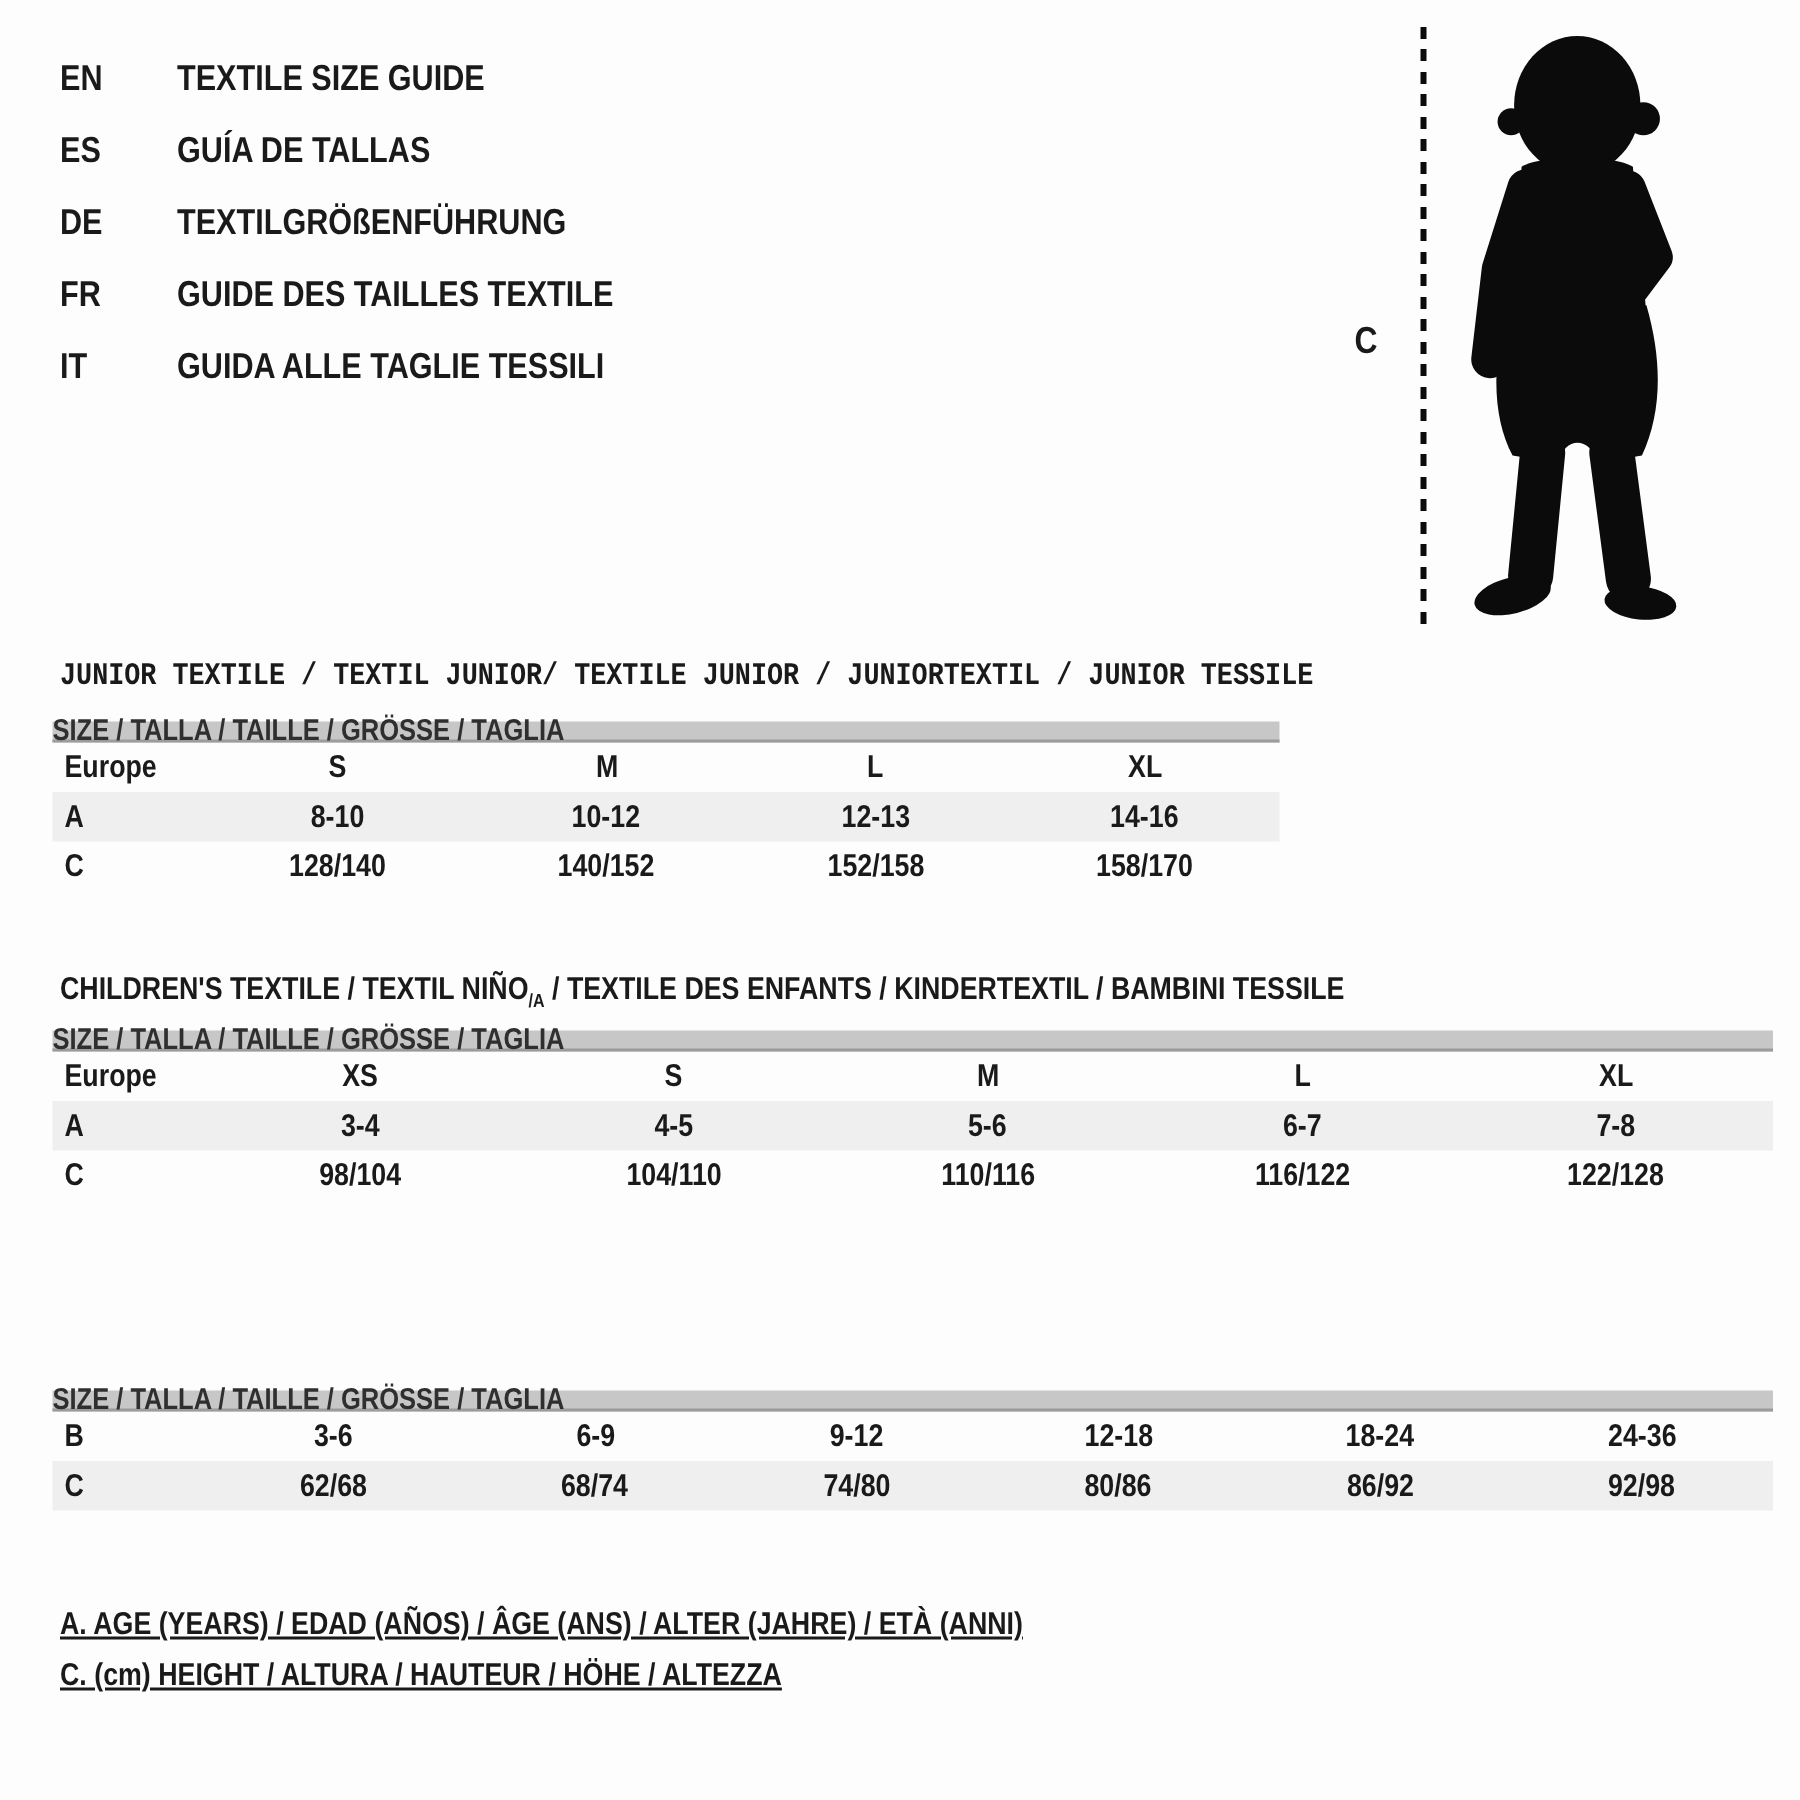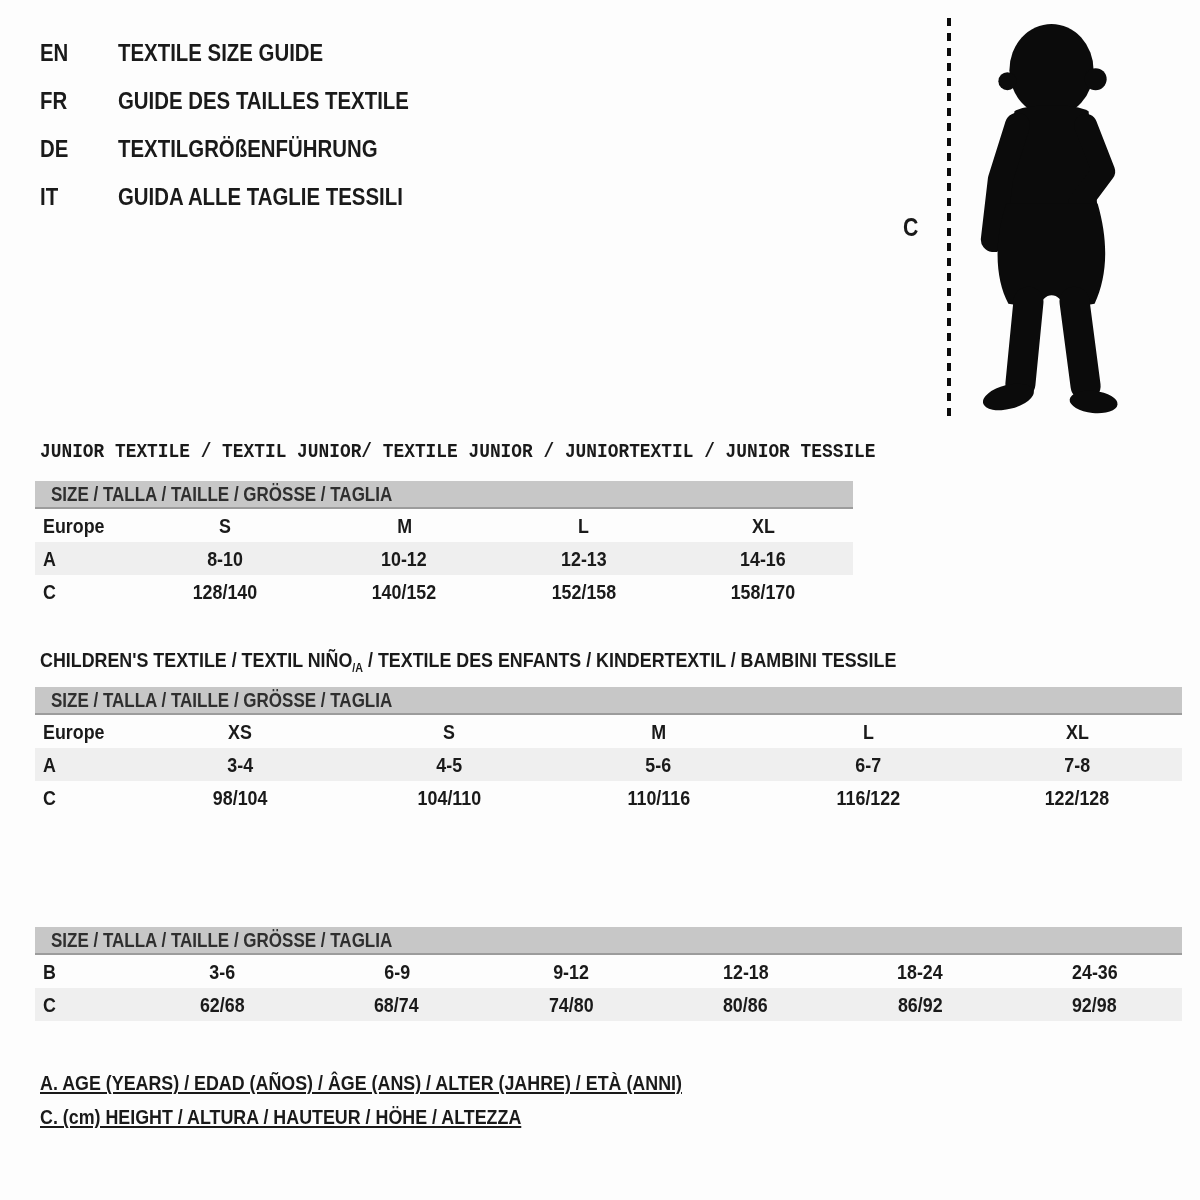--- a/index.html
+++ b/index.html
@@ -36,22 +36,22 @@
   .section-title{position:absolute;left:40px;font-size:21px;line-height:31px;}
   .size-table{position:absolute;left:35px;}
   #sec-junior   .section-title{top:436px;font-family:Liberation Mono, monospace;}
   #sec-junior   .size-table{top:481px;width:818px;}
   #sec-children .section-title{top:644px;}
   #sec-children .size-table{top:687px;width:1147px;}
   #sec-babies   .section-title{top:847px;}
   #sec-babies   .size-table{top:927px;width:1147px;}
 
   .size-header{
-    height:28px;background:var(--bar-bg);border-bottom:2px solid #9c9c9c;
-    display:flex;align-items:center;padding-left:16px;box-sizing:border-box;
+    height:14px;background:var(--bar-bg);border-bottom:2px solid #9c9c9c;
+    display:flex;align-items:center;padding-left:0;box-sizing:border-box;
     font-size:20px;color:#2f2f2f;width:100%;
   }
   .t-row{display:flex;align-items:center;height:33px;font-size:21px;}
   .t-row.shaded{background:var(--shade);}
   .t-label{flex:0 0 100px;padding-left:8px;box-sizing:border-box;text-align:left;}
   .t-cell{flex:1;display:flex;justify-content:center;align-items:center;}
 
   
   .notes{position:absolute;left:40px;top:1066px;text-decoration:underline;}
   .note-line{height:34px;display:flex;align-items:center;font-size:21px;}
@@ -60,26 +60,30 @@
 <body>
 
 <div class="stage">
 
   <div class="lang-list">
       <div class="lang-row">
         <span class="lang-code"><span class="cond">EN</span></span>
         <span class="cond">TEXTILE SIZE GUIDE</span>
       </div>
       <div class="lang-row">
+        <span class="lang-code"><span class="cond">ES</span></span>
+        <span class="cond">GUÍA DE TALLAS</span>
+      </div>
+      <div class="lang-row">
+        <span class="lang-code"><span class="cond">DE</span></span>
+        <span class="cond">TEXTILGRÖßENFÜHRUNG</span>
+      </div>
+      <div class="lang-row">
         <span class="lang-code"><span class="cond">FR</span></span>
         <span class="cond">GUIDE DES TAILLES TEXTILE</span>
-      </div>
-      <div class="lang-row">
-        <span class="lang-code"><span class="cond">DE</span></span>
-        <span class="cond">TEXTILGRÖßENFÜHRUNG</span>
       </div>
       <div class="lang-row">
         <span class="lang-code"><span class="cond">IT</span></span>
         <span class="cond">GUIDA ALLE TAGLIE TESSILI</span>
       </div>
     </div>
 
   <div class="measure-line"></div>
   <div class="measure-label"><span class="cond">C</span></div>
 

